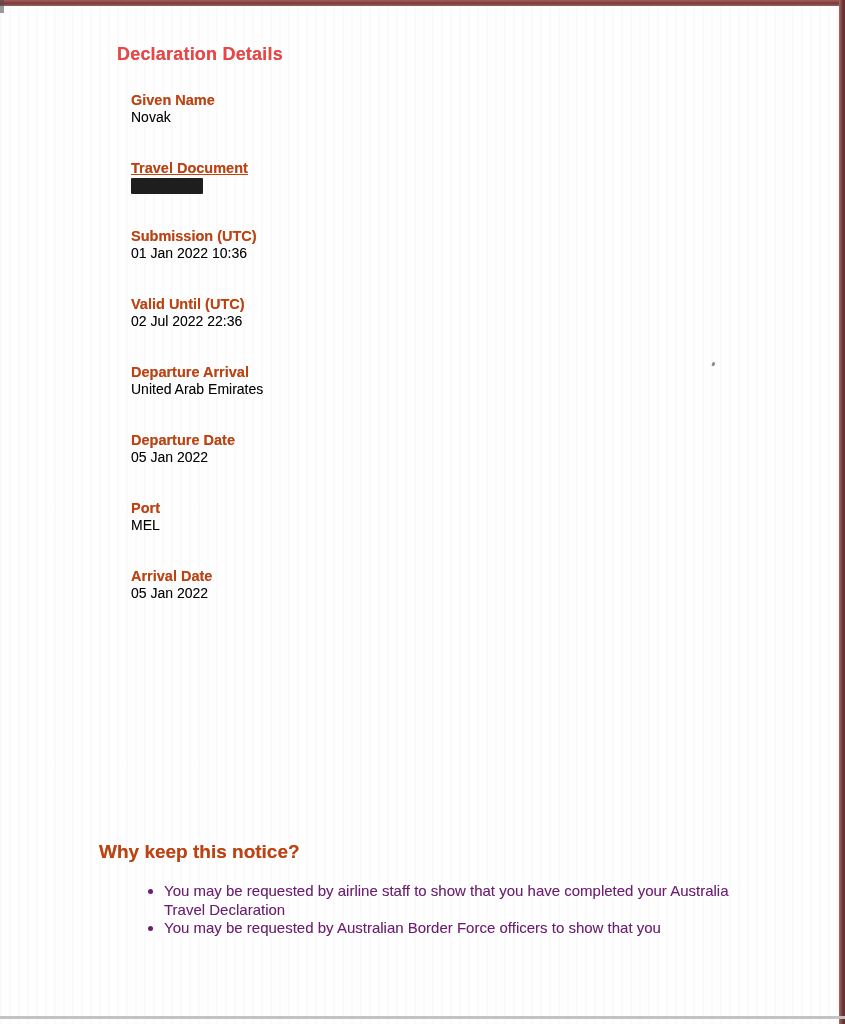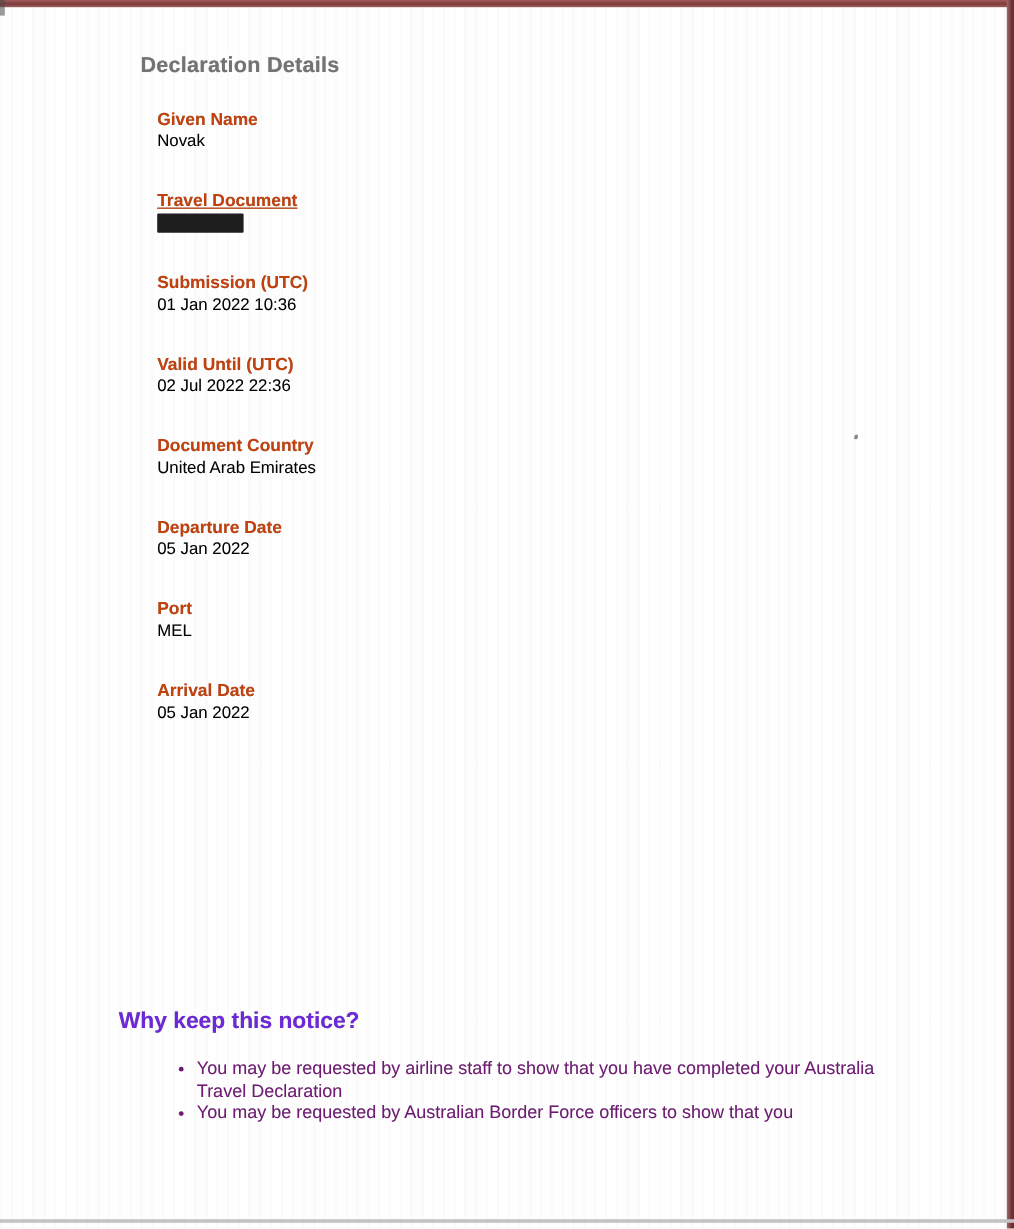--- a/index.html
+++ b/index.html
@@ -51,21 +51,21 @@
     width: 4px; height: 13px;
     background: #4a4a4a;
     opacity: .55;
   }
   .doc-title {
     position: absolute;
     left: 117px; top: 44px;
     margin: 0;
     font-size: 18px;
     font-weight: bold;
-    color: #737373;
+    color: #ef4444;
     letter-spacing: .2px;
     text-shadow: 0 0 .6px rgba(40,40,40,.45);
   }
   .fields {
     position: absolute;
     left: 131px; top: 92px;
   }
   .field {
     height: 68px;
   }
@@ -91,21 +91,21 @@
     margin-top: 1px;
     background: #1e1e1e;
     border-radius: 1px;
   }
   .notice-heading {
     position: absolute;
     left: 99px; top: 841px;
     margin: 0;
     font-size: 19px;
     font-weight: bold;
-    color: #6d28d9;
+    color: #c2410c;
     text-shadow: 0 0 .6px rgba(40,40,40,.45);
   }
   .notice-bullets {
     position: absolute;
     left: 146px; top: 882px;
     width: 575px;
     margin: 0;
     padding: 0 0 0 18px;
     list-style: disc;
     font-size: 15px;
@@ -151,21 +151,21 @@
     <div class="field-value">01 Jan 2022 10:36</div>
   </div>
 
   <div class="field">
     <div class="field-label">Valid Until (UTC)</div>
     <div class="field-value">02 Jul 2022 22:36</div>
   </div>
 
 
   <div class="field">
-    <div class="field-label">Document Country</div>
+    <div class="field-label">Departure Arrival</div>
     <div class="field-value">United Arab Emirates</div>
   </div>
 
   <div class="field">
     <div class="field-label">Departure Date</div>
     <div class="field-value">05 Jan 2022</div>
   </div>
 
   <div class="field">
     <div class="field-label">Port</div>

